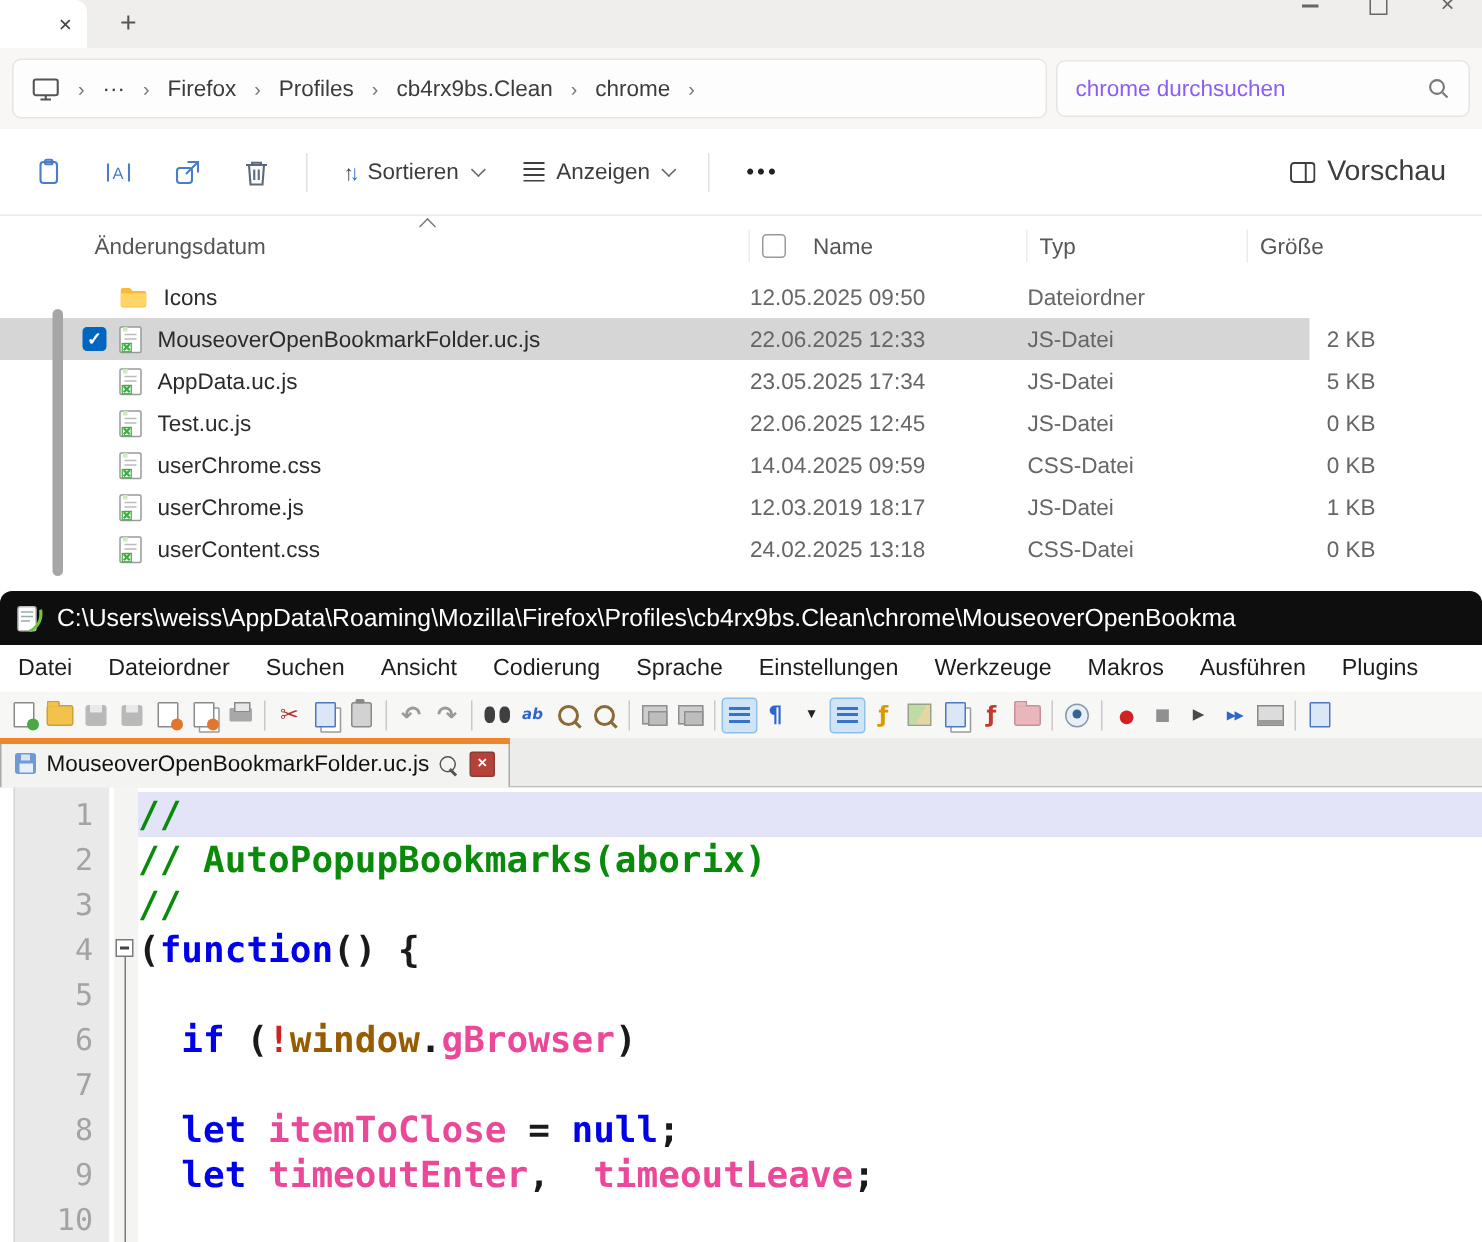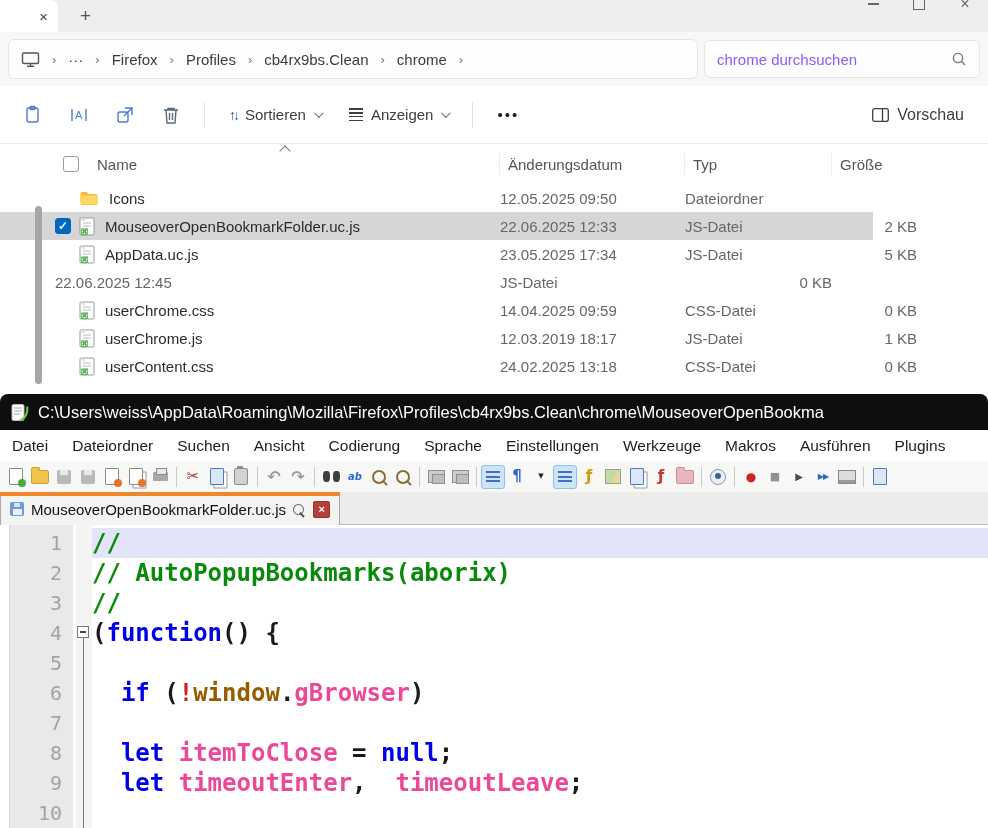--- a/index.html
+++ b/index.html
@@ -30,21 +30,21 @@
   .cmdsep{width:1px;height:26px;background:#e3e1df;margin:0 10px;}
   .ddgroup{display:flex;align-items:center;gap:8px;padding:0 14px;height:38px;font-size:15px;color:#3d3d3d;}
   .sorticon{font-weight:bold;font-size:14px;letter-spacing:-3px;}
   .sorticon .up{color:#444;}
   .sorticon .dn{color:#2f6ece;}
   .listicon{width:14px;height:13px;background:repeating-linear-gradient(to bottom,#3f3f3f 0 1.6px,transparent 1.6px 3.9px);}
   .chev{width:6px;height:6px;border-right:1.4px solid #666;border-bottom:1.4px solid #666;
         transform:rotate(45deg) translateY(-2px);}
   .more{font-size:15px;color:#222;letter-spacing:2px;padding:0 14px;}
   .spacer{flex:1;}
-  .preview{display:flex;align-items:center;gap:8px;font-size:16px;color:#3d3d3d;padding:0 14px;}
+  .preview{display:flex;align-items:center;gap:8px;font-size:19px;color:#3d3d3d;padding:0 14px;}
   .xhead{height:40px;display:grid;grid-template-columns:445px 185px 147px 85px;align-items:center;
          padding-left:55px;box-sizing:border-box;font-size:15px;color:#555;position:relative;}
   .xhead .hc{display:flex;align-items:center;gap:18px;border-right:1px solid #ececec;height:22px;padding-left:8px;}
   .xhead .hc:first-child{padding-left:0;}
   .cbox{width:16px;height:16px;border:1.5px solid #9a9a9a;border-radius:3px;box-sizing:border-box;background:#fff;}
   .cbox.checked{background:#0067c0;border-color:#0067c0;color:#fff;font-size:12px;line-height:14px;
                 text-align:center;font-weight:bold;}
   .sortcaret{position:absolute;left:281px;top:3px;width:7px;height:7px;border-left:1.4px solid #777;
              border-top:1.4px solid #777;transform:rotate(45deg);}
   .xrows{padding-top:0;}
@@ -239,26 +239,26 @@
           <rect x="0.7" y="0.7" width="15.6" height="12.6" rx="2" fill="none" stroke="#3f3f3f" stroke-width="1.3"></rect>
           <line x1="10.5" y1="1" x2="10.5" y2="13" stroke="#3f3f3f" stroke-width="1.3"></line>
         </svg>
         <span>Vorschau</span>
       </span>
     </div>
 
     <div class="xhead">
       <span class="sortcaret"></span>
       <span class="hc">
+          <span>Änderungsdatum</span>
+        </span>
+      <span class="hc">
         <span class="cbox"></span>
         <span>Name</span>
       </span>
-      <span class="hc">
-          <span>Änderungsdatum</span>
-        </span>
       <span class="hc">
           <span>Typ</span>
         </span>
       <span class="hc" style="border-right:none">
           <span>Größe</span>
         </span>
     </div>
 
     <div class="xrows" id="filerows">
         <div class="frow">
@@ -306,20 +306,33 @@
                 <rect x="2.5" y="12" width="6" height="5.5" fill="none" stroke="#3fae3f" stroke-width="0.8"></rect>
               </svg>
             </span>
             <span>AppData.uc.js</span>
           </span>
           <span>23.05.2025 17:34</span>
           <span>JS-Datei</span>
           <span class="sizec">5 KB</span>
         </div>
         <div class="frow">
+          <span class="namec">
+            <span class="cbox checked rowcb"></span>
+            <span>
+              <svg width="16" height="19" viewBox="0 0 16 19">
+                <rect x="1" y="1" width="14" height="17" rx="1" fill="#fff" stroke="#9a9a9a"></rect>
+                <path d="M3 1 l3 0 0 3 -3 0 Z" fill="#cfe9c2"></path>
+                <path d="M4 6 l8 0 M4 9 l8 0 M4 12 l5 0" stroke="#bbb" stroke-width="1"></path>
+                <path d="M3.5 12.5 l4 4 M7.5 12.5 l-4 4" stroke="#3fae3f" stroke-width="1.6"></path>
+                <rect x="2.5" y="12" width="6" height="5.5" fill="none" stroke="#3fae3f" stroke-width="0.8"></rect>
+              </svg>
+            </span>
+            <span>Test.uc.js</span>
+          </span>
           <span>22.06.2025 12:45</span>
           <span>JS-Datei</span>
           <span class="sizec">0 KB</span>
         </div>
         <div class="frow">
           <span class="namec">
             <span class="cbox checked rowcb"></span>
             <span>
               <svg width="16" height="19" viewBox="0 0 16 19">
                 <rect x="1" y="1" width="14" height="17" rx="1" fill="#fff" stroke="#9a9a9a"></rect>

